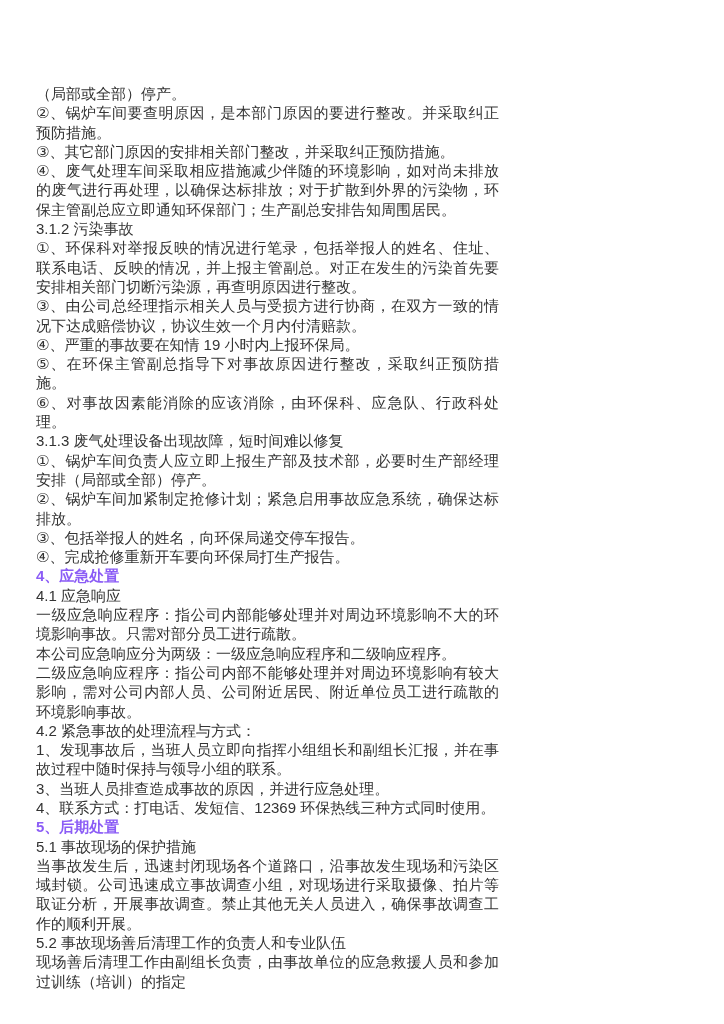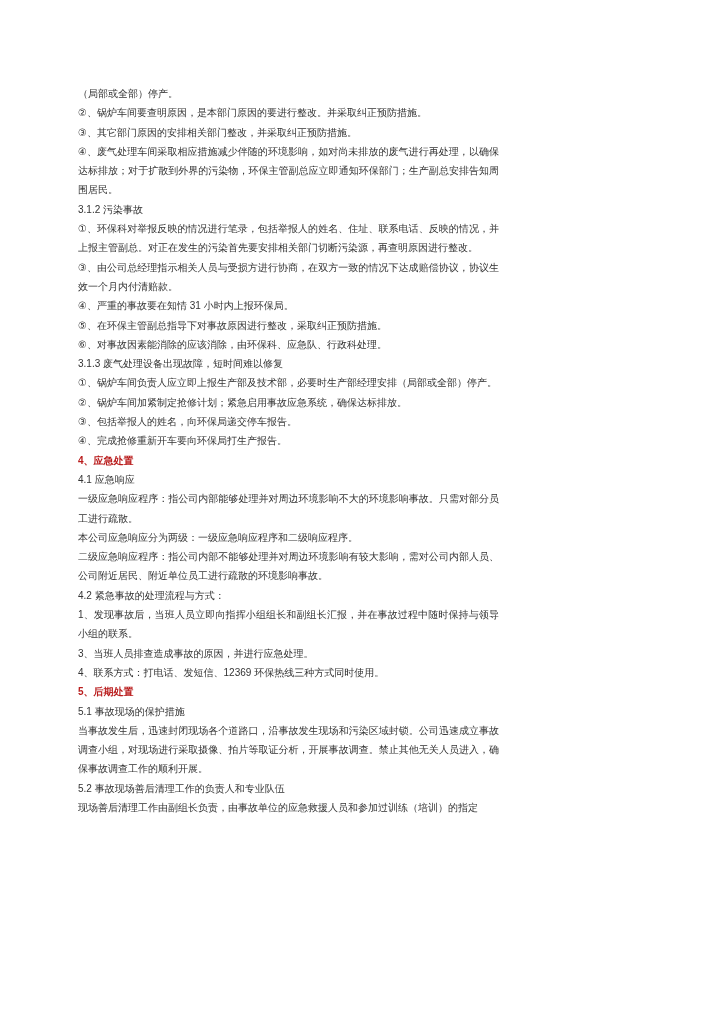--- a/index.html
+++ b/index.html
@@ -6,51 +6,51 @@
     margin: 0;
     padding: 0;
     background: #ffffff;
   }
   .page {
     position: relative;
     width: 591px;
     height: 1024px;
     background: #ffffff;
     box-sizing: border-box;
-    padding: 84px 92px 0 78px;
+    padding: 84px 92px 0 36px;
     overflow: hidden;
     font-family: "Liberation Sans", "DejaVu Sans", sans-serif;
-    font-size: 10px;
+    font-size: 15px;
     line-height: 19.3px;
     color: #333333;
   }
   .para {
     margin: 0;
     padding: 0;
     text-align: justify;
     word-break: break-all;
     overflow-wrap: anywhere;
   }
   .heading-bold {
     font-weight: bold;
-    color: #b91c1c;
+    color: #8b5cf6;
   }
 </style>
 </head>
 <body>
 
 <div class="page">
   <p class="para">（局部或全部）停产。</p>
   <p class="para">②、锅炉车间要查明原因，是本部门原因的要进行整改。并采取纠正预防措施。</p>
   <p class="para">③、其它部门原因的安排相关部门整改，并采取纠正预防措施。</p>
   <p class="para">④、废气处理车间采取相应措施减少伴随的环境影响，如对尚未排放的废气进行再处理，以确保达标排放；对于扩散到外界的污染物，环保主管副总应立即通知环保部门；生产副总安排告知周围居民。</p>
   <p class="para">3.1.2 污染事故</p>
   <p class="para">①、环保科对举报反映的情况进行笔录，包括举报人的姓名、住址、联系电话、反映的情况，并上报主管副总。对正在发生的污染首先要安排相关部门切断污染源，再查明原因进行整改。</p>
   <p class="para">③、由公司总经理指示相关人员与受损方进行协商，在双方一致的情况下达成赔偿协议，协议生效一个月内付清赔款。</p>
-  <p class="para">④、严重的事故要在知情 31 小时内上报环保局。</p>
+  <p class="para">④、严重的事故要在知情 19 小时内上报环保局。</p>
   <p class="para">⑤、在环保主管副总指导下对事故原因进行整改，采取纠正预防措施。</p>
   <p class="para">⑥、对事故因素能消除的应该消除，由环保科、应急队、行政科处理。</p>
   <p class="para">3.1.3 废气处理设备出现故障，短时间难以修复</p>
   <p class="para">①、锅炉车间负责人应立即上报生产部及技术部，必要时生产部经理安排（局部或全部）停产。</p>
   <p class="para">②、锅炉车间加紧制定抢修计划；紧急启用事故应急系统，确保达标排放。</p>
   <p class="para">③、包括举报人的姓名，向环保局递交停车报告。</p>
   <p class="para">④、完成抢修重新开车要向环保局打生产报告。</p>
   <p class="para heading-bold">4、应急处置</p>
   <p class="para">4.1 应急响应</p>
   <p class="para">一级应急响应程序：指公司内部能够处理并对周边环境影响不大的环境影响事故。只需对部分员工进行疏散。</p>

